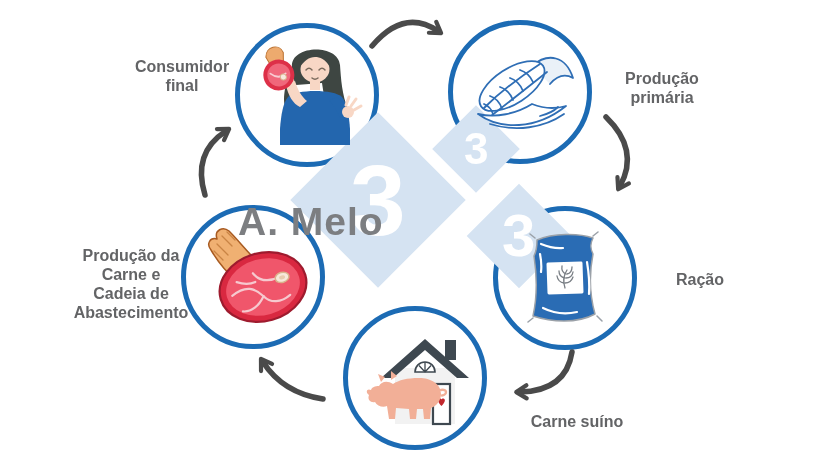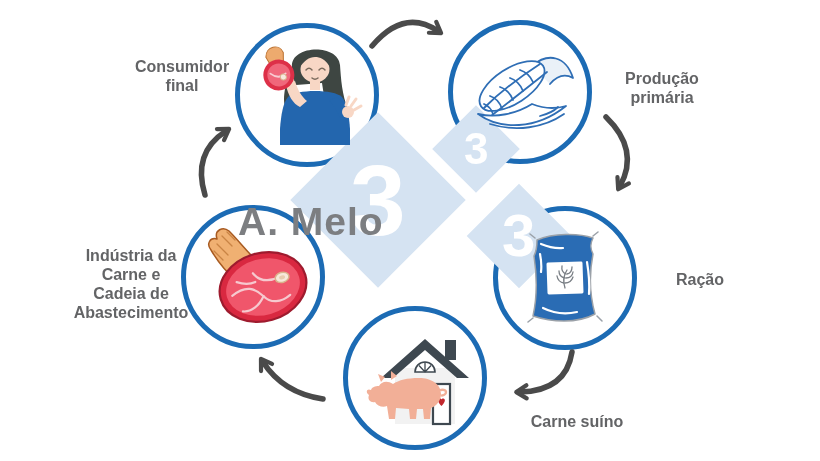--- a/index.html
+++ b/index.html
@@ -57,21 +57,21 @@
     </div>
     <div class="wm-brand">A. Melo</div>
   </div>
 
   <div class="node-label" style="left:126px;top:58px;width:112px;">Consumidor
 final</div>
   <div class="node-label" style="left:604px;top:58px;width:116px;margin-top:12px;">Produção
 primária</div>
   <div class="node-label" style="left:664px;top:271px;width:72px;text-align:center;">Ração</div>
   <div class="node-label" style="left:512px;top:413px;width:130px;">Carne suíno</div>
-  <div class="node-label" style="left:58px;top:247px;width:146px;">Indústria da
+  <div class="node-label" style="left:58px;top:247px;width:146px;">Produção da
 Carne e
 Cadeia de
 Abastecimento</div>
 
   <svg class="layer-top" viewBox="0 0 820 461">
     <defs>
       <marker id="ah" viewBox="0 0 20 20" refX="11" refY="10" markerWidth="3.4" markerHeight="3.4" orient="auto-start-reverse">
         <path d="M4 3 L15 10 L4 17" fill="none" stroke="#4A4A4A" stroke-width="4.5" stroke-linecap="round" stroke-linejoin="round"></path>
       </marker>
     </defs>

